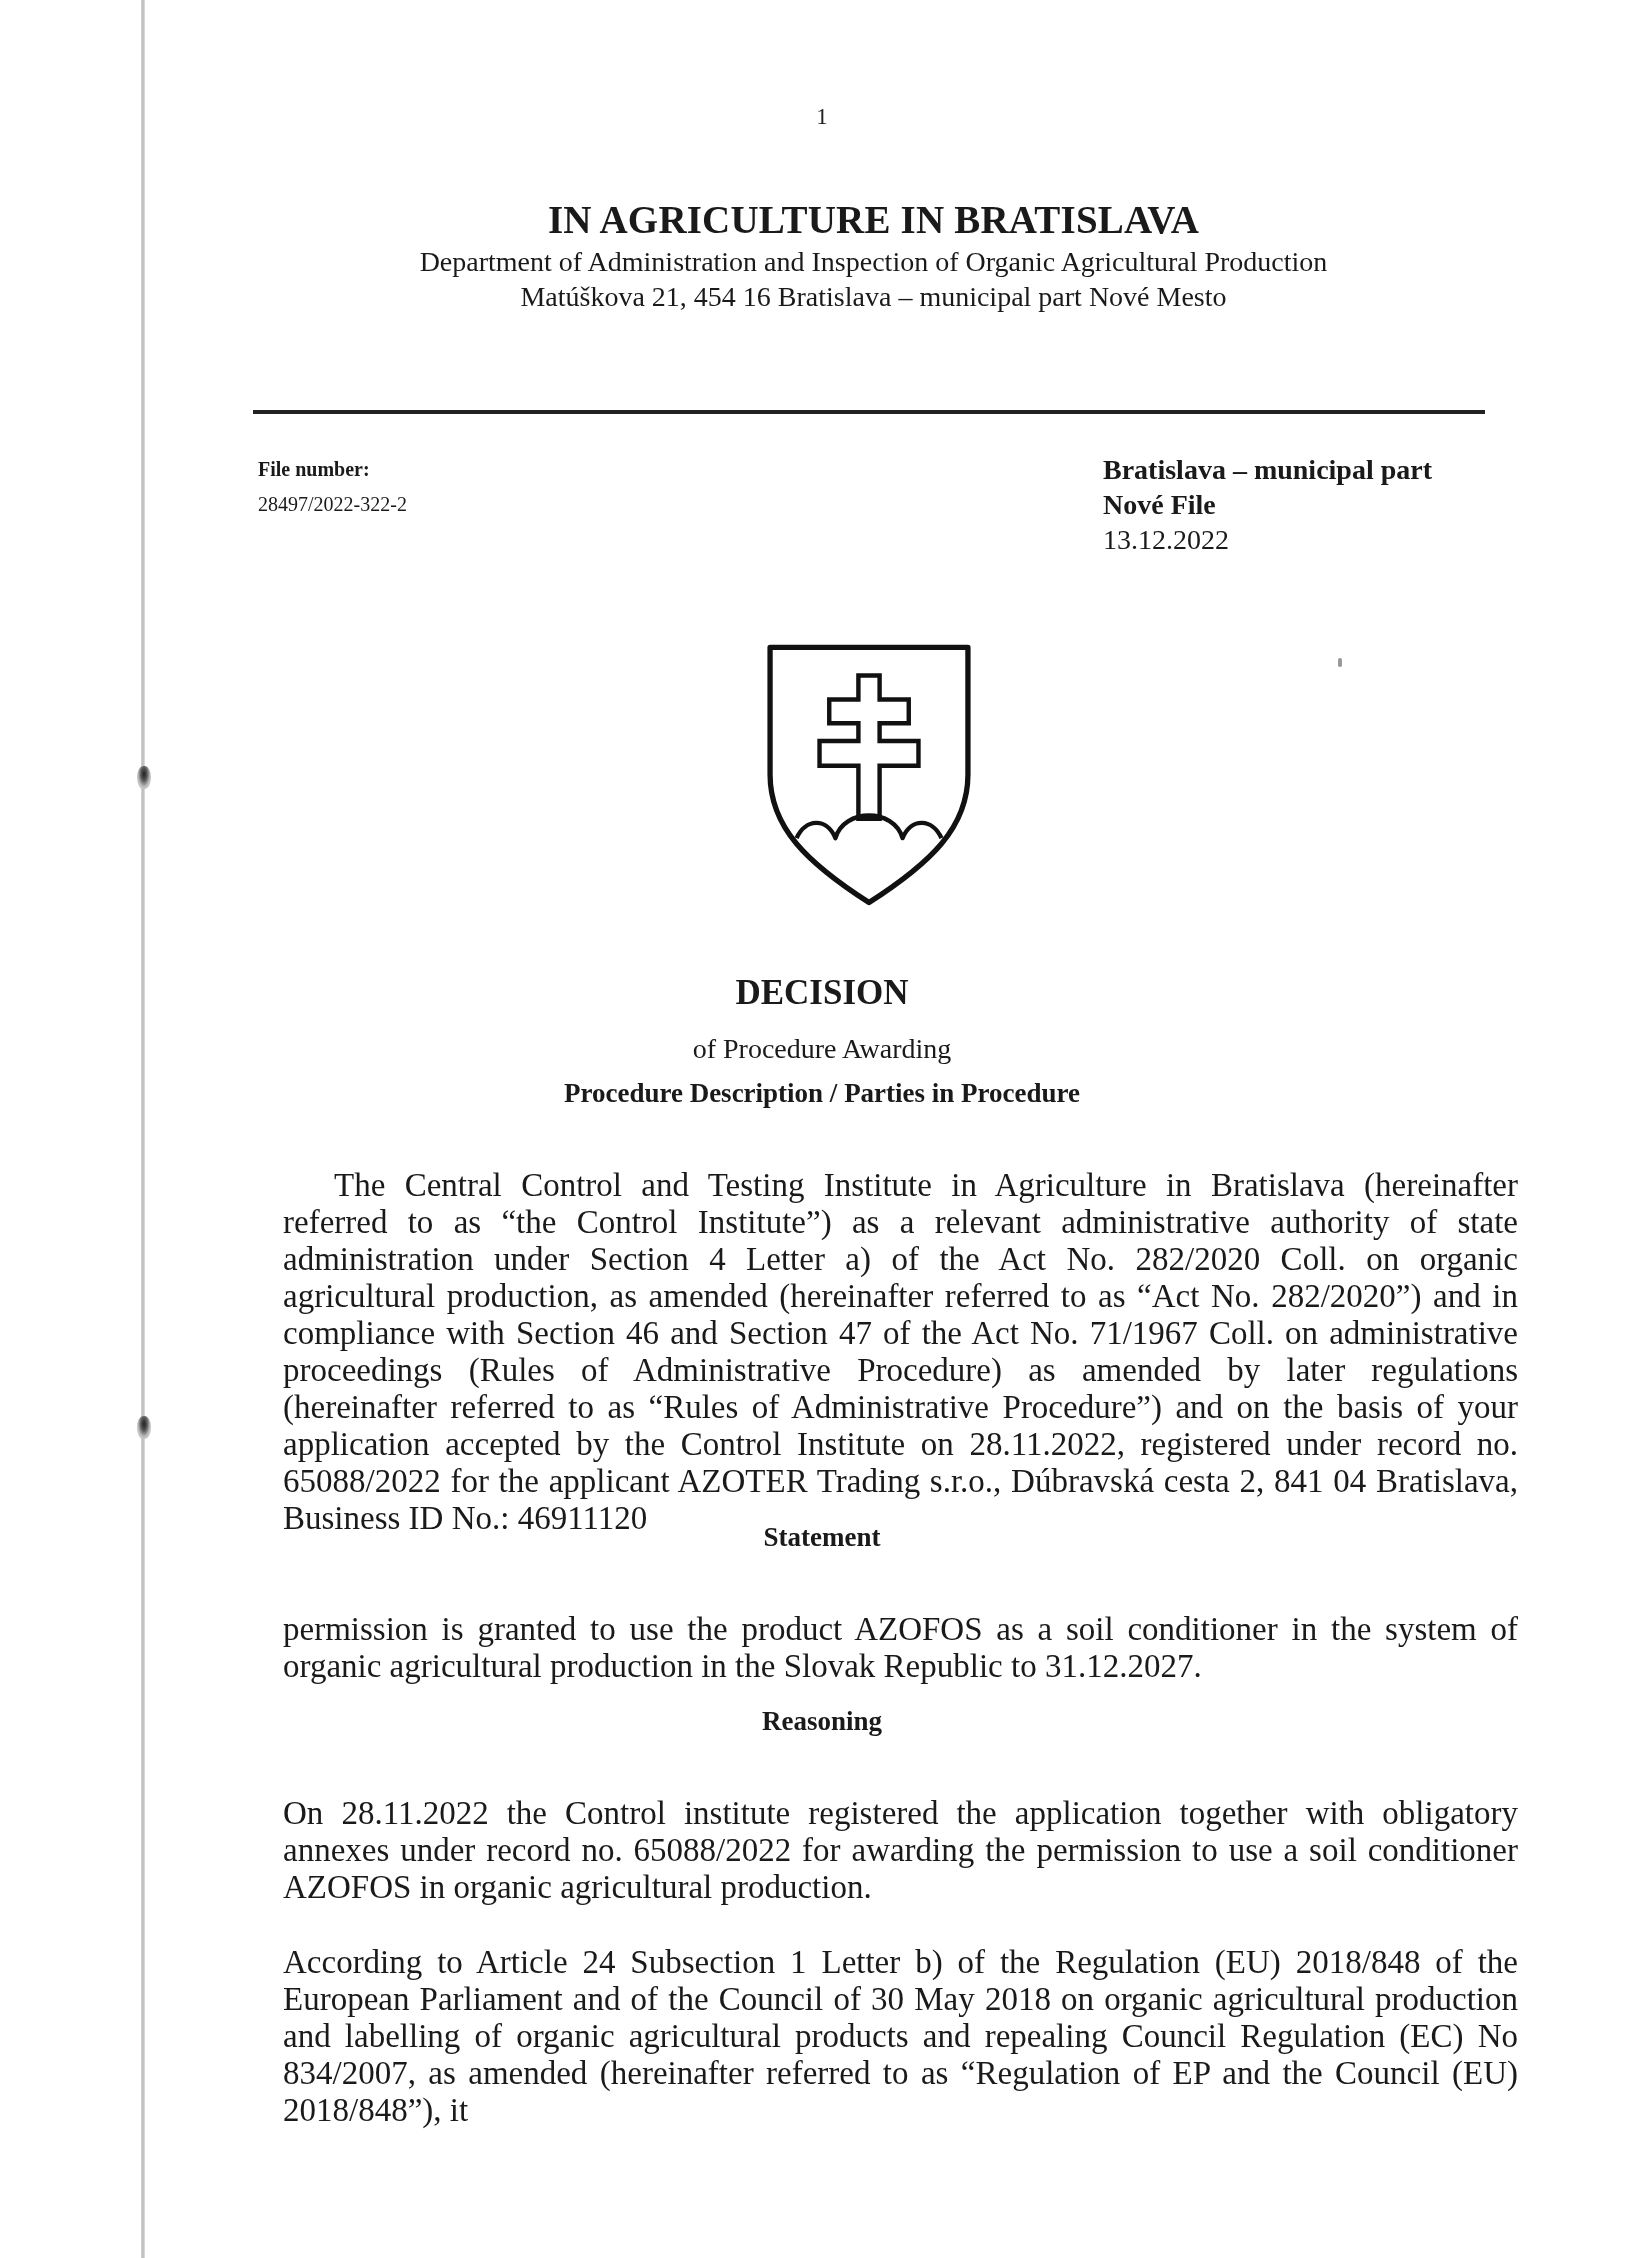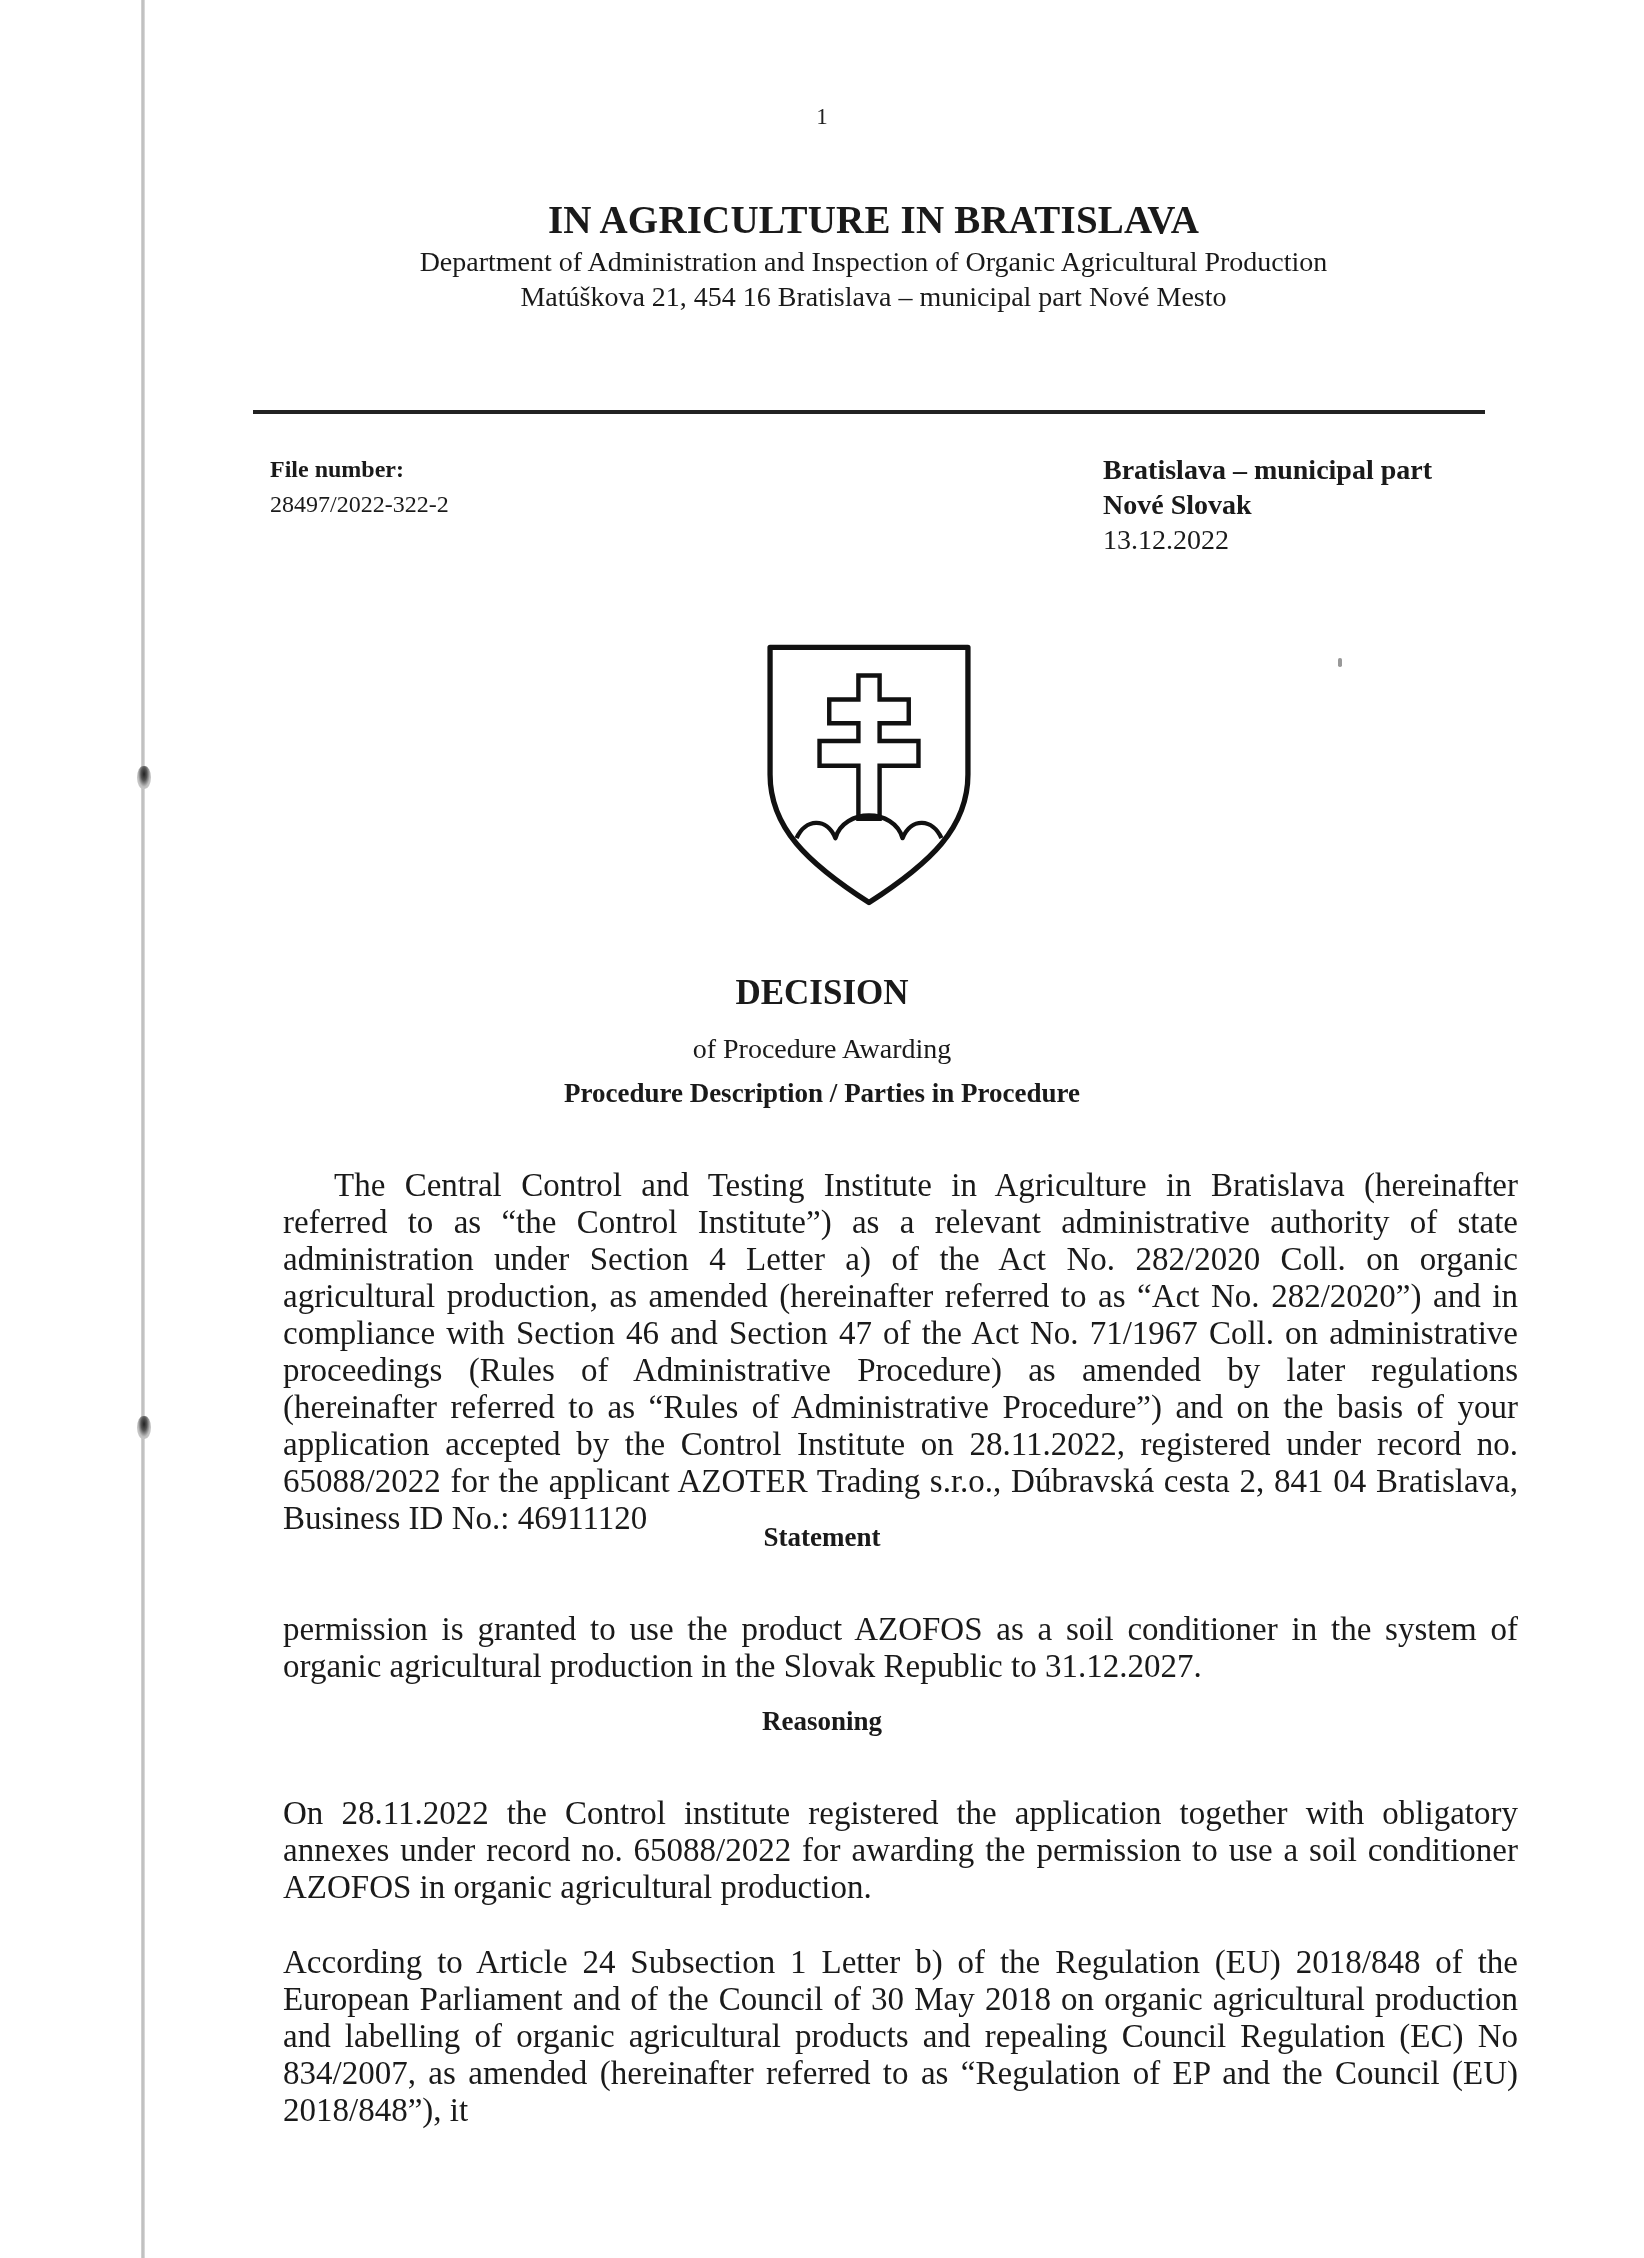--- a/index.html
+++ b/index.html
@@ -72,22 +72,22 @@
       position: absolute;
       top: 410px;
       left: 253px;
       width: 1232px;
       height: 3.5px;
       background: #222;
     }
     .meta-left {
       position: absolute;
       top: 452px;
-      left: 270px;
-      font-size: 24px;
+      left: 258px;
+      font-size: 20px;
       line-height: 35px;
     }
     .meta-right {
       position: absolute;
       top: 452px;
       left: 1103px;
       font-size: 28px;
       line-height: 35px;
     }
     .bold { font-weight: bold; }
@@ -154,21 +154,21 @@
 
 <div class="rule"></div>
 
 <div class="meta-left">
   <div class="bold">File number:</div>
   <div>28497/2022-322-2</div>
 </div>
 
 <div class="meta-right">
   <div class="bold">Bratislava – municipal part</div>
-  <div class="bold">Nové Slovak</div>
+  <div class="bold">Nové File</div>
   <div>13.12.2022</div>
 </div>
 
 <svg class="coat-of-arms" viewBox="0 0 240 300">
 
   <path d="M8 6 L232 6 L232 150 C232 210 190 250 120 295 C50 250 8 210 8 150 Z" fill="#fff" stroke="#111" stroke-width="6" stroke-linejoin="round"></path>
 
   <path d="M108 38 L132 38 L132 65 L165 65 L165 92 L132 92 L132 112 L176 112 L176 140 L132 140 L132 200 L108 200 L108 140 L64 140 L64 112 L108 112 L108 92 L75 92 L75 65 L108 65 Z" fill="#fff" stroke="#111" stroke-width="5" stroke-linejoin="miter"></path>
 
   <path d="M38 222 C48 200 72 198 82 222 C92 188 148 188 158 222 C168 198 192 200 202 222" fill="none" stroke="#111" stroke-width="5" stroke-linejoin="round"></path>

